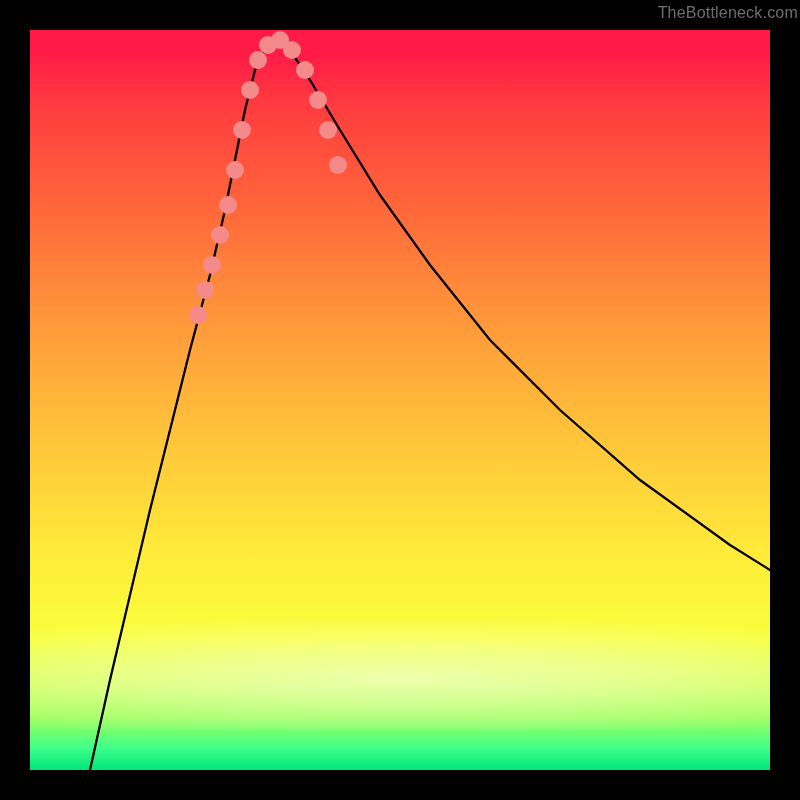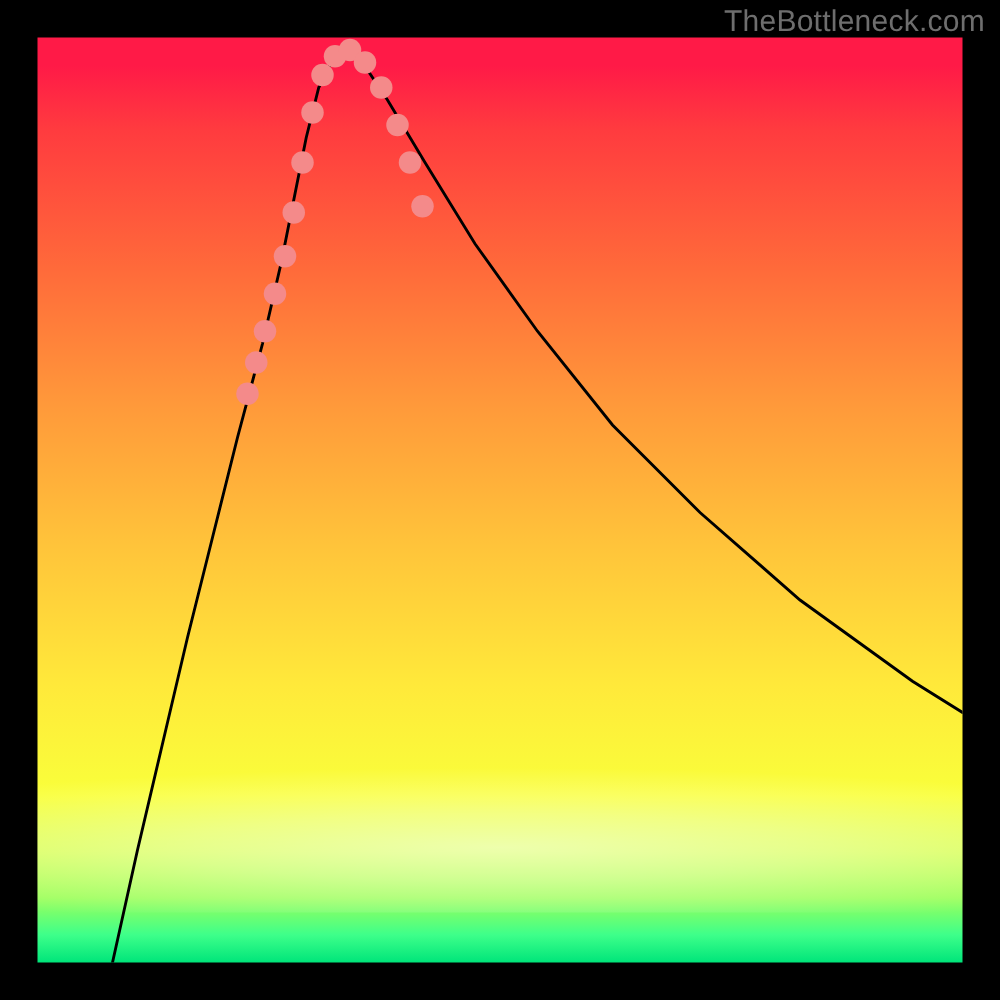--- a/index.html
+++ b/index.html
@@ -28,23 +28,23 @@
       #f9ff3a 82%,
       #d6ff4a 88%,
       #9dff5a 93%,
       #3eff8a 97%,
       #00e57a 100%
     );
   }
   .watermark {
     position: absolute;
     top: 4px;
-    right: 12px;
+    right: 2px;
     color: #6e6e6e;
-    font-size: 24px;
+    font-size: 16px;
     letter-spacing: 0.2px;
     font-weight: 500;
     z-index: 10;
   }
   svg.plot {
     position: absolute;
     left: 0;
     top: 0;
     width: 740px;
     height: 740px;

